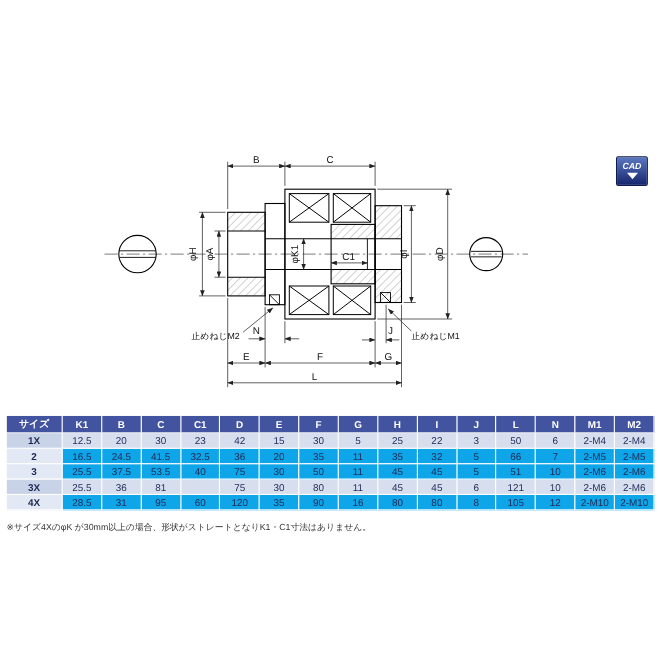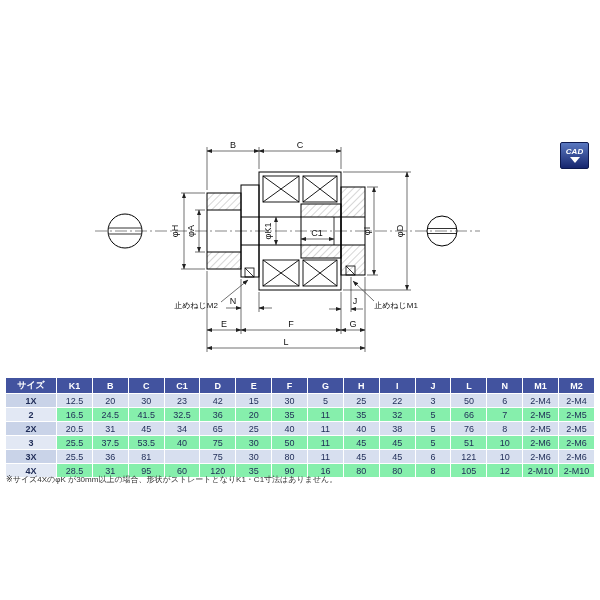--- a/index.html
+++ b/index.html
@@ -40,21 +40,21 @@
   }
   .dims-table th {
     background:#42539f; color:#fff; font-weight:bold; height:15px;
     border:1px solid #fff; padding:0; text-align:center;margin-left:12px;
   }
   .dims-table th:first-child { width:50px; }
   .dims-table td {
     height:13px; border:1px solid #fff; padding:0; text-align:center; color:#1d2a55;
   }
   .dims-table tr.odd td { background:#d7dfef;margin-top:37px; }
-  .dims-table tr.even td { background:#86efac; }
+  .dims-table tr.even td { background:#0ea5e9; }
   .dims-table tr.odd td.size-col { background:#c9d3e8; font-weight:bold; }
   .dims-table tr.even td.size-col { background:#e2e8f4; font-weight:bold; }
   .footnote { position:absolute; left:6px; top:474px; font-size:8px; color:#333; }
   text { font-family:"Liberation Sans","DejaVu Sans",sans-serif; }
 </style>
 </head>
 <body>
 
 <div class="page">
 
@@ -251,38 +251,20 @@
           <td>35</td>
           <td>11</td>
           <td>35</td>
           <td>32</td>
           <td>5</td>
           <td>66</td>
           <td>7</td>
           <td>2-M5</td>
           <td>2-M5</td>
         </tr>
-        <tr class="odd">
-          <td class="size-col">2X</td>
-          <td>20.5</td>
-          <td>31</td>
-          <td>45</td>
-          <td>34</td>
-          <td>65</td>
-          <td>25</td>
-          <td>40</td>
-          <td>11</td>
-          <td>40</td>
-          <td>38</td>
-          <td>5</td>
-          <td>76</td>
-          <td>8</td>
-          <td>2-M5</td>
-          <td>2-M5</td>
-        </tr>
         <tr class="even">
           <td class="size-col">3</td>
           <td>25.5</td>
           <td>37.5</td>
           <td>53.5</td>
           <td>40</td>
           <td>75</td>
           <td>30</td>
           <td>50</td>
           <td>11</td>

